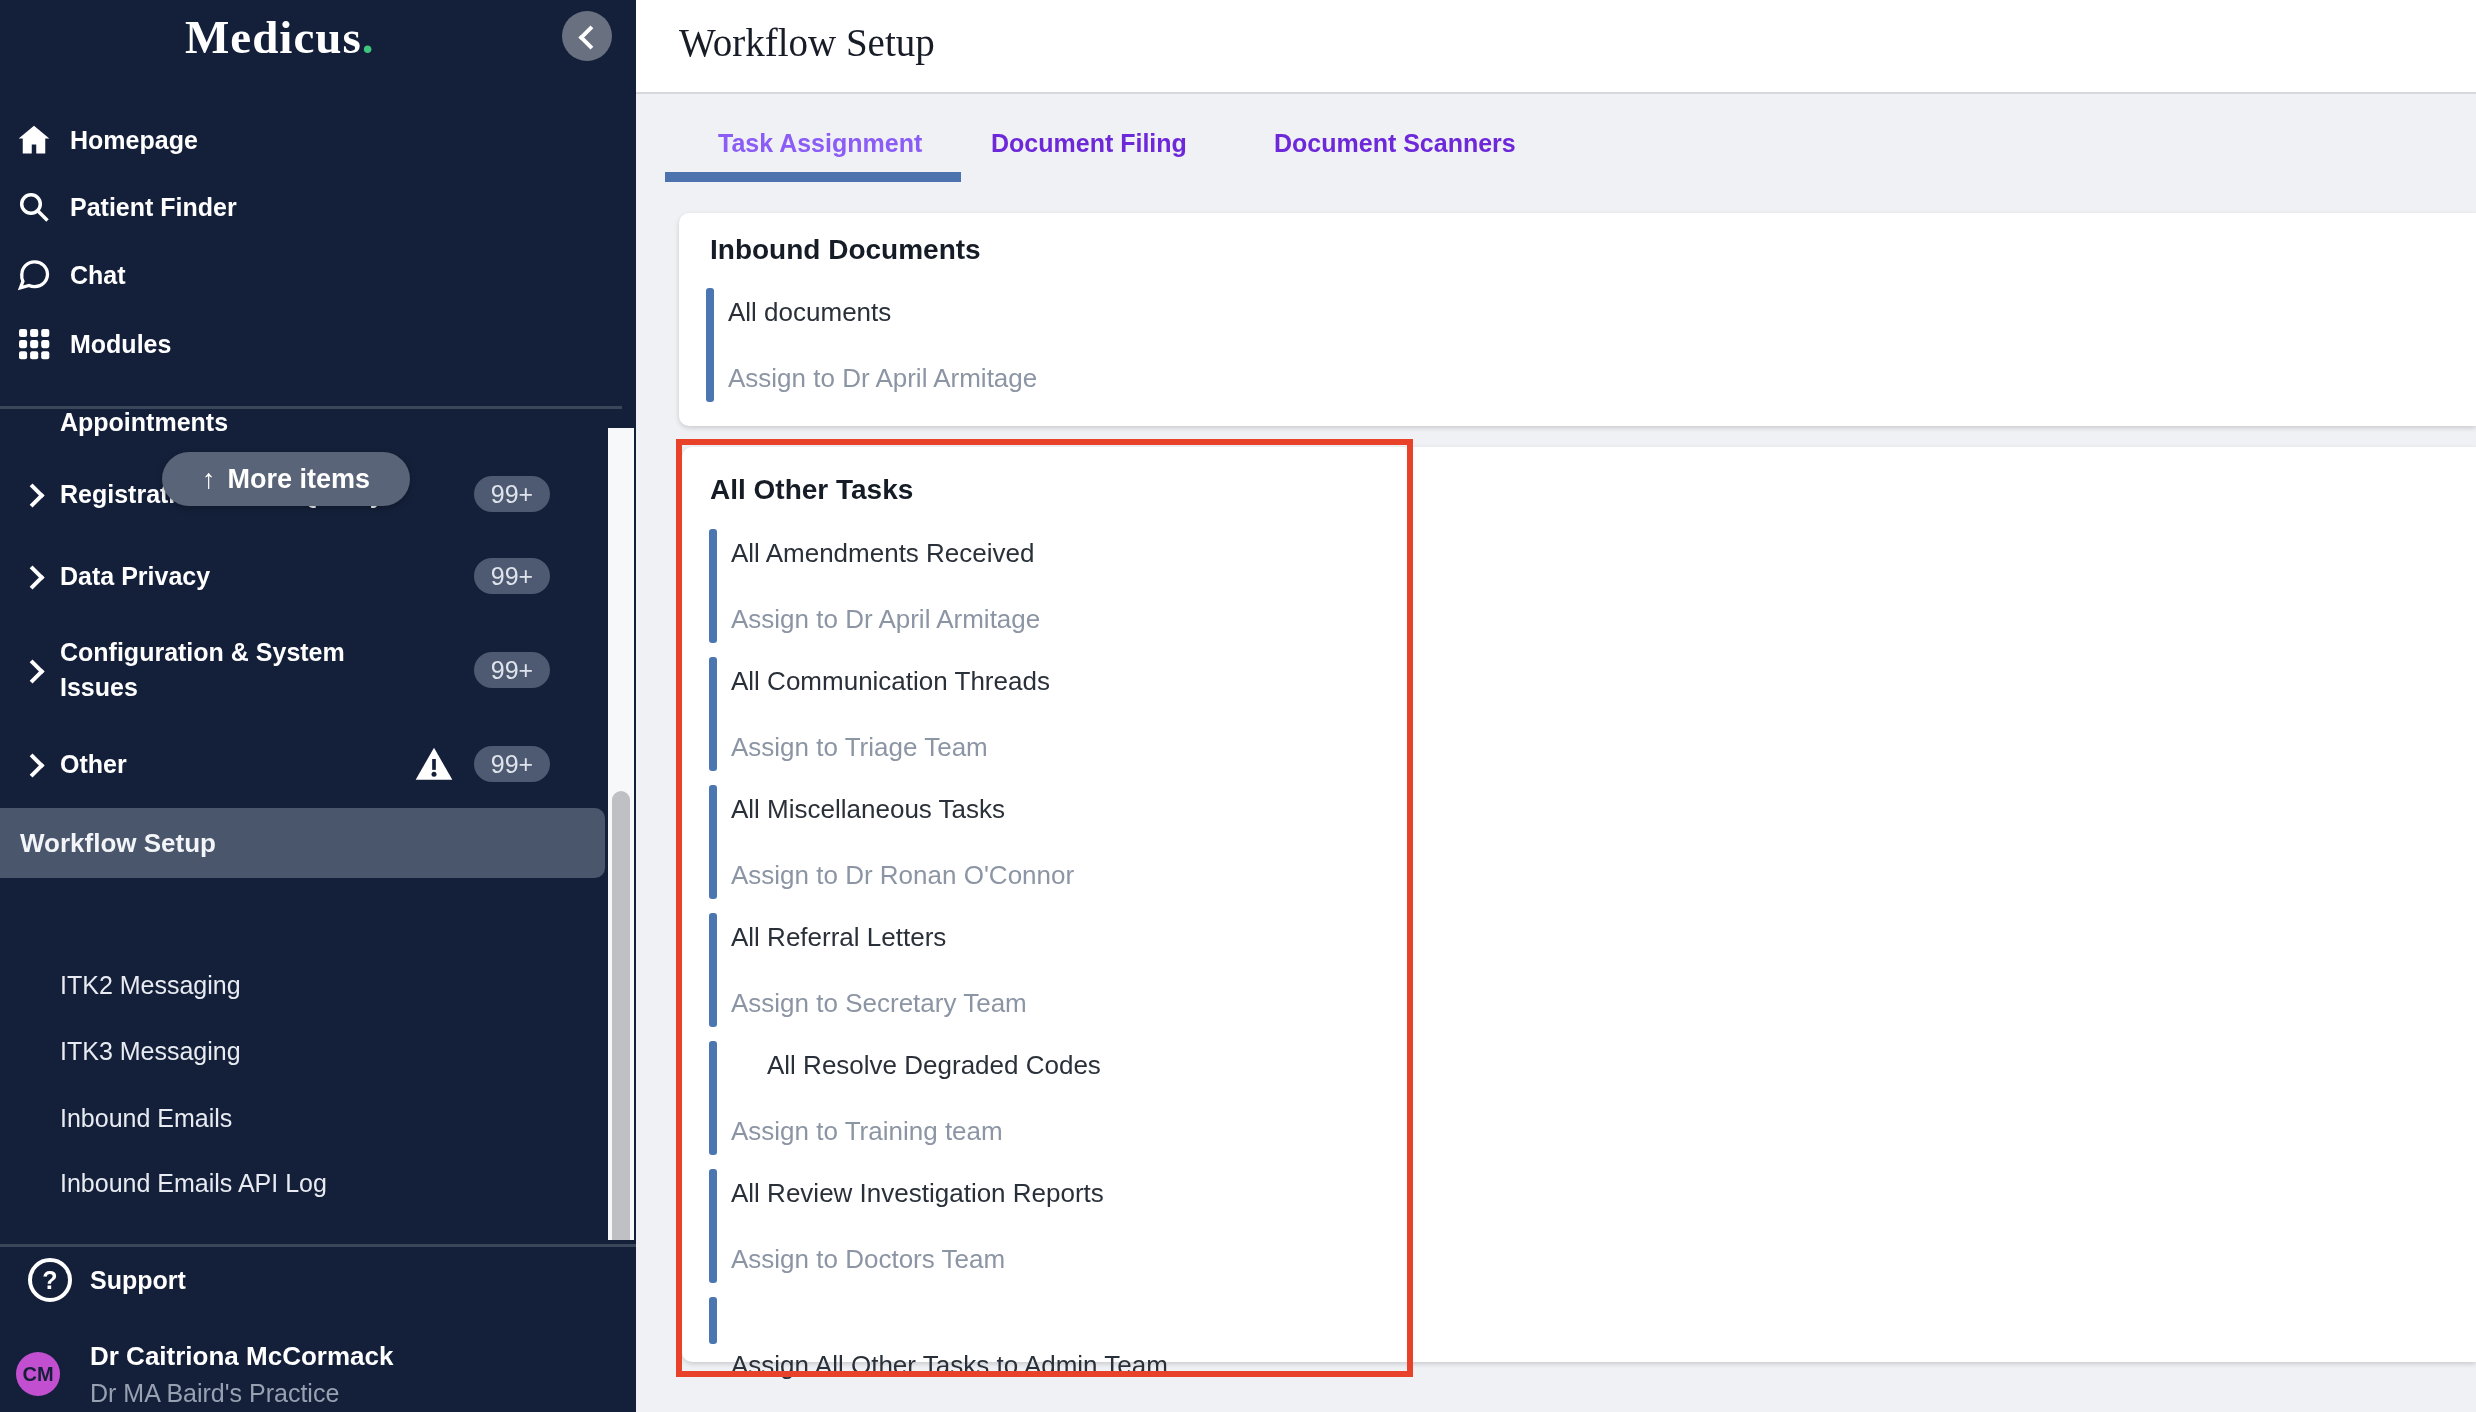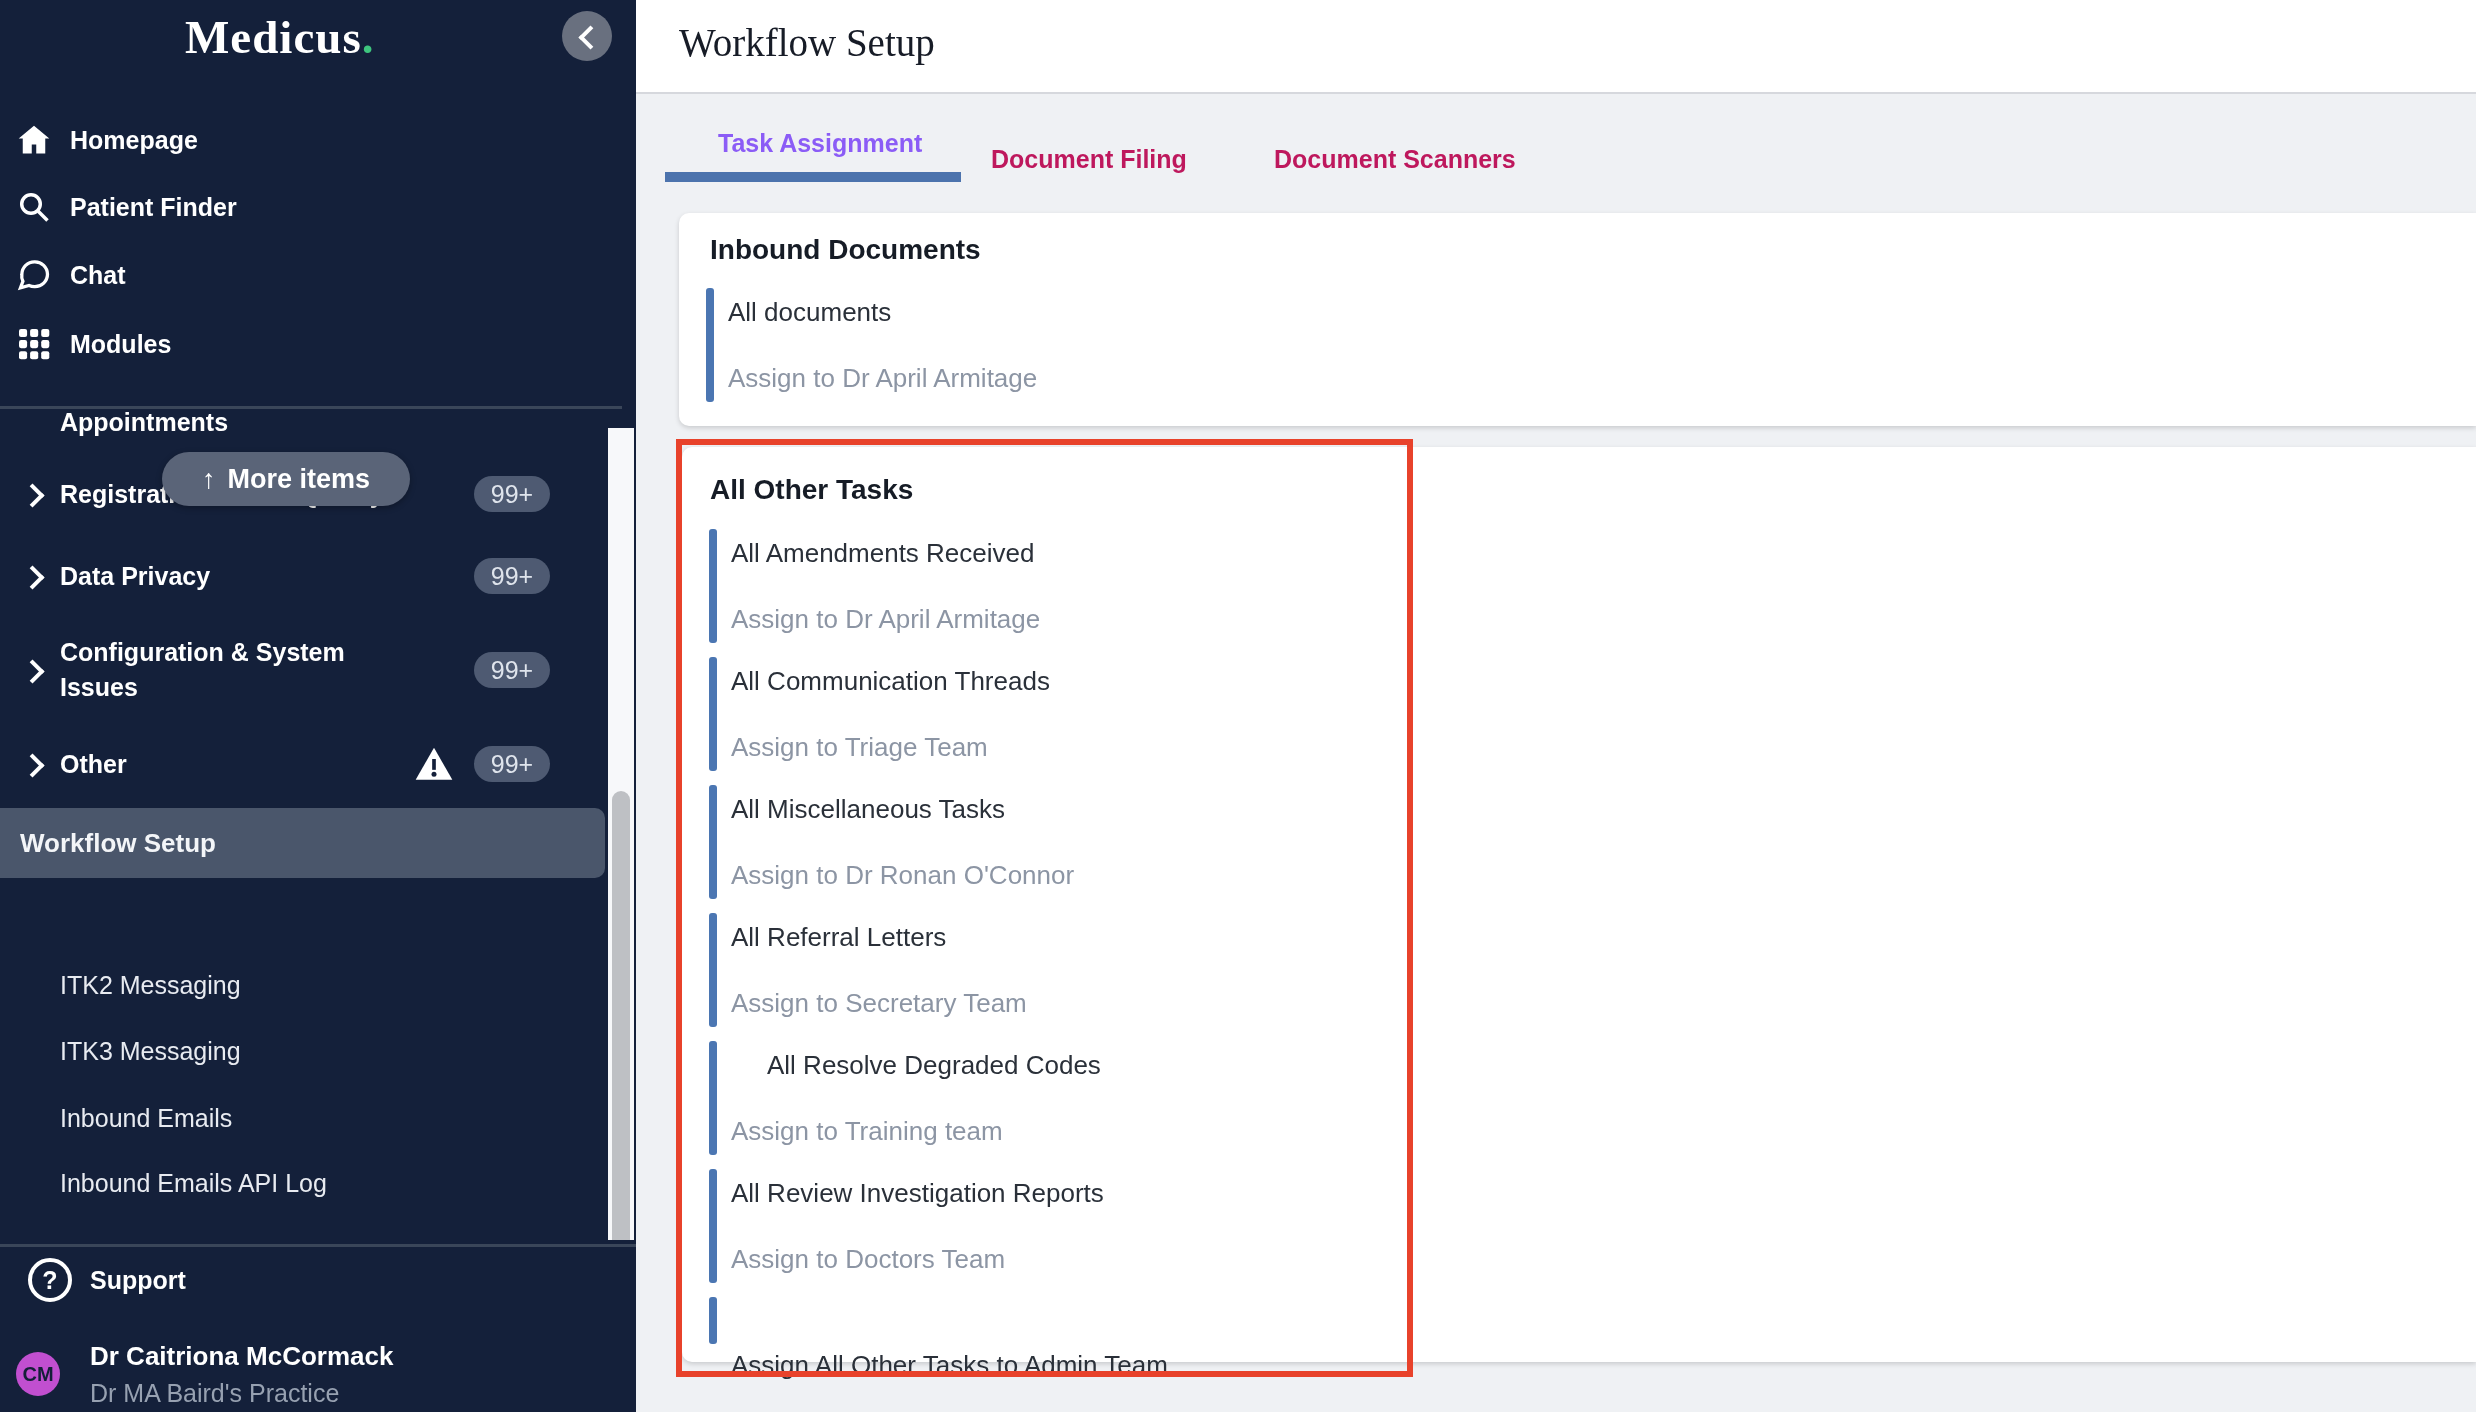--- a/index.html
+++ b/index.html
@@ -43,21 +43,21 @@
   .uname{left:90px;top:1338px;height:36px;line-height:36px;font-size:26px;font-weight:700;color:#fff;white-space:nowrap;}
   .upractice{left:90px;top:1376px;height:34px;line-height:34px;font-size:25px;font-weight:400;color:#97A1B1;white-space:nowrap;}
   
   #main{left:636px;top:0;width:1840px;height:1412px;background:#EFF1F4;}
   #header{left:0;top:0;width:1840px;height:92px;background:#fff;border-bottom:2px solid #D6D8DD;}
   .page-title{left:43px;top:12px;height:62px;line-height:62px;font-family:"Liberation Serif",serif;
         font-size:39px;color:#171C27;white-space:nowrap;}
   .tab{position:absolute;top:121px;height:44px;line-height:44px;font-size:25px;font-weight:700;
         cursor:pointer;white-space:nowrap;}
   .tab.on{color:#8b5cf6;margin-left:18px;}
-  .tab.off{color:#be185d;margin-top:16px;}
+  .tab.off{color:#6d28d9;}
   .tab-underline{left:29px;top:172px;width:296px;height:10px;background:#4C73AD;}
   .card{background:#fff;border-radius:10px 0 0 10px;box-shadow:0 2px 5px rgba(0,0,0,0.16);}
   .card-head{position:absolute;height:44px;line-height:44px;font-size:28px;font-weight:700;color:#161C26;white-space:nowrap;}
   .task-bar{position:absolute;left:27px;width:8px;background:#4B76B2;border-radius:3px;}
   .task-title{position:absolute;left:49px;height:44px;line-height:44px;font-size:26px;font-weight:400;
         color:#2A3039;cursor:pointer;white-space:nowrap;}
   .task-assign{position:absolute;left:49px;height:44px;line-height:44px;font-size:26px;font-weight:400;
         color:#8C95A4;cursor:pointer;white-space:nowrap;}
   .annotation{left:40px;top:439px;width:737px;height:938px;border:6px solid #E8422B;
         box-sizing:border-box;z-index:40;pointer-events:none;}

